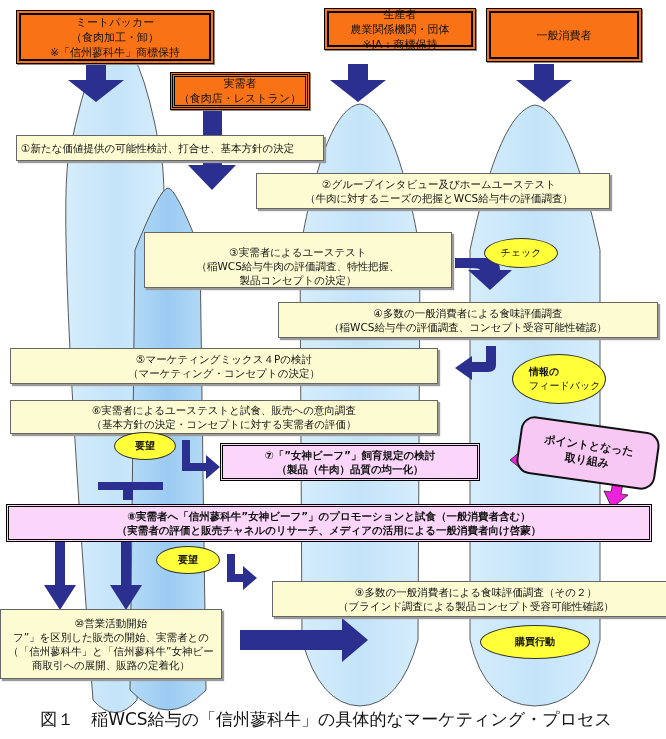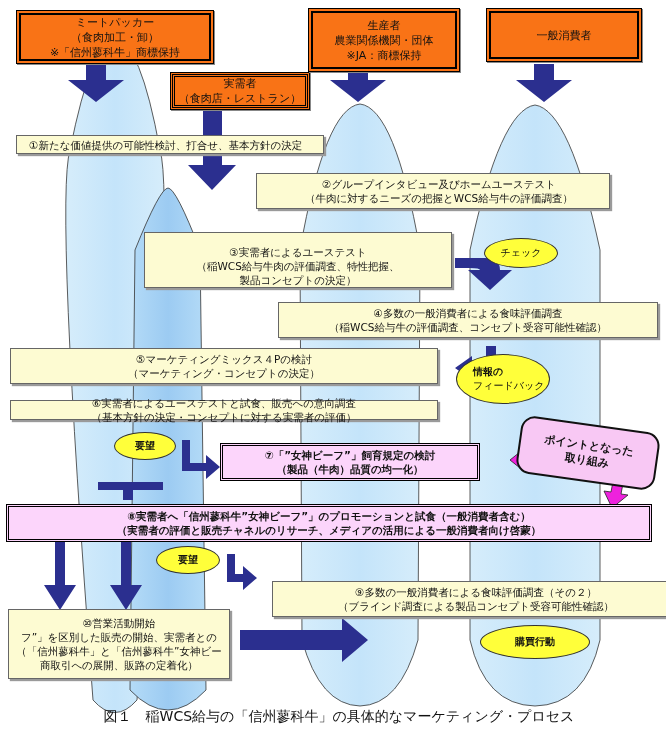--- a/index.html
+++ b/index.html
@@ -13,22 +13,22 @@
            box-shadow:1px 1px 0 #888; font-size:11px; line-height:15px; }
   .actor.thick { border:4px double #000; }
   .step { background:#fdfbd2; border:1px solid #666; box-shadow:2px 2px 1px #9a9a9a; }
   .step.pink { background:#fcd5fb; border:3px double #000; font-weight:bold; box-shadow:none; }
   .oval { position:absolute; border-radius:50%; background:#ffff3a; border:1px solid #333;
           display:flex; flex-direction:column; align-items:center; justify-content:center;
           font-size:10px; line-height:14px; box-sizing:border-box; text-align:center; }
   .callout { position:absolute; background:#f8c8f4; border:2px solid #111; border-radius:14px;
              transform:rotate(8deg); display:flex; flex-direction:column; align-items:center;
              justify-content:center; font-size:11px; line-height:15px; font-weight:bold; box-sizing:border-box; }
-  .caption { position:absolute; left:13px; width:652px; top:708px; text-align:center;
-             font-size:14px; color:#111; }
+  .caption { position:absolute; left:0; width:652px; top:708px; text-align:center;
+             font-size:17px; color:#111; }
   .line { display:block; }
 </style>
 </head>
 <body>
 
 <svg id="canvas" width="666" height="739" viewBox="0 0 666 739">
   <defs>
     <linearGradient id="colgrad" x1="0" x2="1" y1="0" y2="0">
       <stop offset="0" stop-color="#d6edfb"></stop>
       <stop offset="0.5" stop-color="#c4e4fa"></stop>
@@ -80,76 +80,76 @@
 
 <div class="box actor thick" style="left:16px;top:10px;width:198px;height:54px;">
   <span class="line">ミートパッカー</span>
   <span class="line">（食肉加工・卸）</span>
   <span class="line">※「信州蓼科牛」商標保持</span>
 </div>
 <div class="box actor" style="left:170px;top:72px;width:140px;height:38px;">
   <span class="line">実需者</span>
   <span class="line">（食肉店・レストラン）</span>
 </div>
-<div class="box actor thick" style="left:308px;top:8px;width:152px;height:64px;">
+<div class="box actor thick" style="left:324px;top:8px;width:152px;height:42px;">
   <span class="line">生産者</span>
   <span class="line">農業関係機関・団体</span>
   <span class="line">※JA：商標保持</span>
 </div>
 <div class="box actor thick" style="left:486px;top:8px;width:156px;height:54px;">
   <span class="line">一般消費者</span>
 </div>
 
-<div class="box step" style="left:16px;top:135px;width:308px;height:19px;align-items:flex-start;padding-left:12px;">
+<div class="box step" style="left:16px;top:135px;width:308px;height:26px;align-items:flex-start;padding-left:4px;">
   <span class="line">①新たな価値提供の可能性検討、打合せ、基本方針の決定</span>
 </div>
 <div class="box step" style="left:256px;top:173px;width:354px;height:36px;padding-left:12px;">
   <span class="line">②グループインタビュー及びホームユーステスト</span>
   <span class="line">（牛肉に対するニーズの把握とWCS給与牛の評価調査）</span>
 </div>
 <div class="box step" style="left:144px;top:232px;width:308px;height:56px;justify-content:flex-start;padding-top:12px;">
   <span class="line">③実需者によるユーステスト</span>
   <span class="line">（稲WCS給与牛肉の評価調査、特性把握、</span>
   <span class="line">製品コンセプトの決定）</span>
 </div>
 <div class="box step" style="left:278px;top:302px;width:380px;height:36px;">
   <span class="line">④多数の一般消費者による食味評価調査</span>
   <span class="line">（稲WCS給与牛の評価調査、コンセプト受容可能性確認）</span>
 </div>
 <div class="box step" style="left:10px;top:348px;width:428px;height:36px;">
   <span class="line">⑤マーケティングミックス４Pの検討</span>
   <span class="line">（マーケティング・コンセプトの決定）</span>
 </div>
-<div class="box step" style="left:10px;top:400px;width:428px;height:20px;">
+<div class="box step" style="left:10px;top:400px;width:428px;height:34px;">
   <span class="line">⑥実需者によるユーステストと試食、販売への意向調査</span>
   <span class="line">（基本方針の決定・コンセプトに対する実需者の評価）</span>
 </div>
 <div class="box step pink" style="left:220px;top:443px;width:260px;height:38px;">
   <span class="line">⑦「”女神ビーフ”」飼育規定の検討</span>
   <span class="line">（製品（牛肉）品質の均一化）</span>
 </div>
 <div class="box step pink" style="left:6px;top:504px;width:646px;height:38px;font-size:10.5px;">
   <span class="line">⑧実需者へ「信州蓼科牛”女神ビーフ”」のプロモーションと試食（一般消費者含む）</span>
   <span class="line">（実需者の評価と販売チャネルのリサーチ、メディアの活用による一般消費者向け啓蒙）</span>
 </div>
 <div class="box step" style="left:272px;top:581px;width:408px;height:36px;">
   <span class="line">⑨多数の一般消費者による食味評価調査（その２）</span>
   <span class="line">（ブラインド調査による製品コンセプト受容可能性確認）</span>
 </div>
-<div class="box step" style="left:8px;top:609px;width:222px;height:70px;">
+<div class="box step" style="left:0;top:609px;width:222px;height:70px;">
   <span class="line">⑩営業活動開始</span>
   <span class="line">フ”」を区別した販売の開始、実需者との</span>
   <span class="line">（「信州蓼科牛」と「信州蓼科牛”女神ビー</span>
   <span class="line">商取引への展開、販路の定着化）</span>
 </div>
 
 <div class="oval" style="left:484px;top:238px;width:74px;height:30px;">
   <span class="line">チェック</span>
 </div>
-<div class="oval" style="left:456px;top:354px;width:94px;height:50px;align-items:flex-start;padding-left:16px;font-weight:bold;">
+<div class="oval" style="left:512px;top:354px;width:94px;height:50px;align-items:flex-start;padding-left:16px;font-weight:bold;">
   <span class="line">情報の</span>
   <span class="line" style="font-weight:normal;">フィードバック</span>
 </div>
 <div class="oval" style="left:114px;top:432px;width:62px;height:28px;font-weight:bold;">
   <span class="line">要望</span>
 </div>
 <div class="oval" style="left:156px;top:546px;width:64px;height:28px;font-weight:bold;">
   <span class="line">要望</span>
 </div>
 <div class="oval" style="left:480px;top:625px;width:110px;height:34px;font-weight:bold;">

